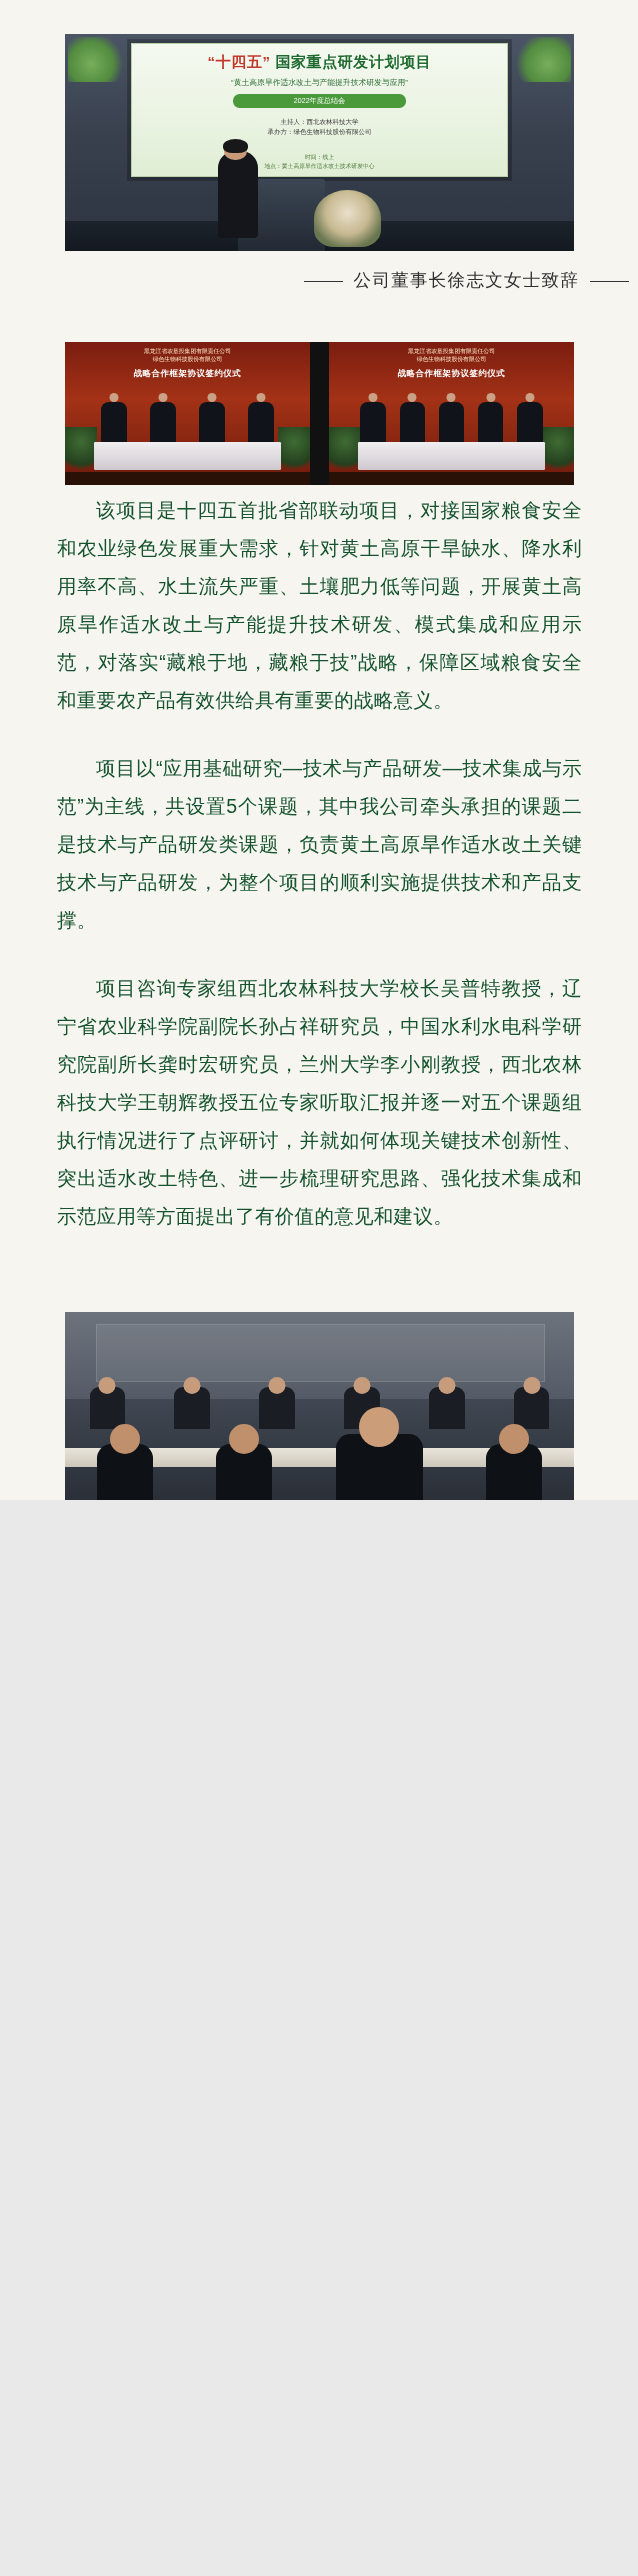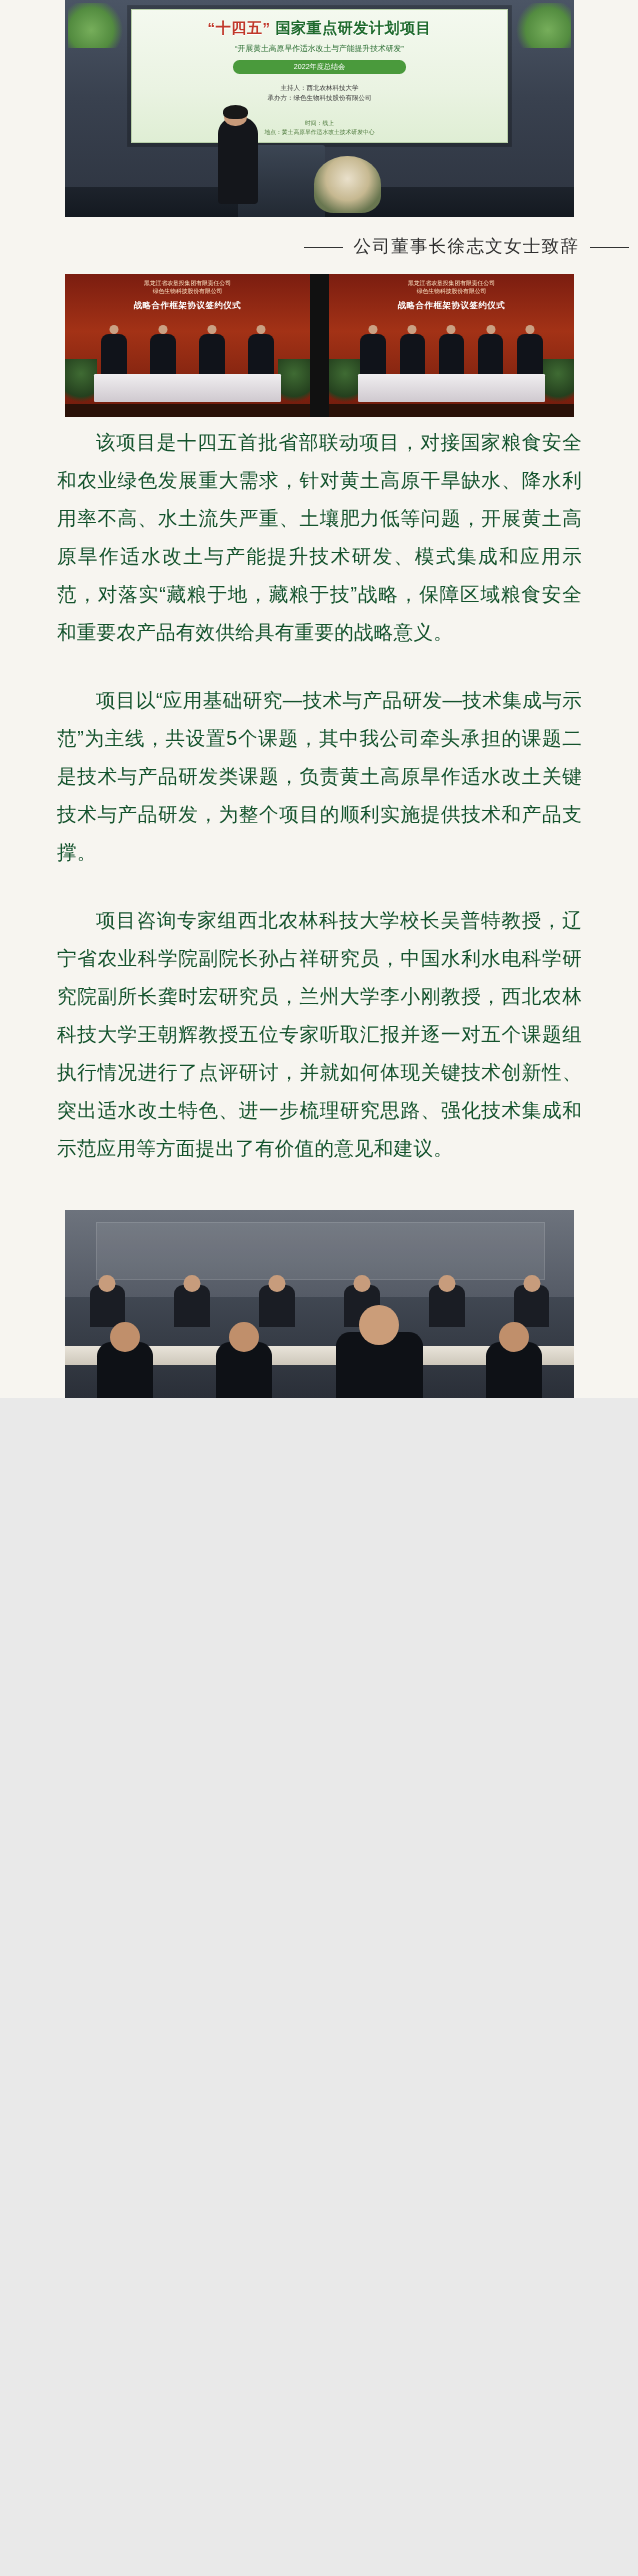--- a/index.html
+++ b/index.html
@@ -21,20 +21,21 @@
   
   .photo-wrap {
     padding: 0 65px;
     box-sizing: border-box;
   }
   .photo {
     width: 100%;
     position: relative;
     overflow: hidden;
     background: #2a2f3a;
+    margin-top: 34px;
   }
 
   
   .photo-1 { height: 217px; background: linear-gradient(#4b5565 0%, #39414f 45%, #2d3440 100%); }
   .p1-screen {
     position: absolute;
     left: 13%;
     top: 4%;
     width: 74%;
     height: 62%;
@@ -338,21 +339,21 @@
 
   <div class="photo-wrap">
     <div class="photo photo-1">
       <div class="p1-leaf-l"></div>
       <div class="p1-leaf-r"></div>
       <div class="p1-screen">
         <div class="s-hdr">
           <span class="red">“十四五”</span>
           <span>国家重点研发计划项目</span>
         </div>
-        <div class="s-sub">“开展黄土高原旱作适水改土与产能提升技术研发”</div>
+        <div class="s-sub">“黄土高原旱作适水改土与产能提升技术研发与应用”</div>
         <div class="s-band">2022年度总结会</div>
         <div class="s-meta">
           <div>主持人：西北农林科技大学</div>
           <div>承办方：绿色生物科技股份有限公司</div>
         </div>
         <div class="s-foot">
           <div>时间：线上</div>
           <div>地点：黄土高原旱作适水改土技术研发中心</div>
         </div>
       </div>

